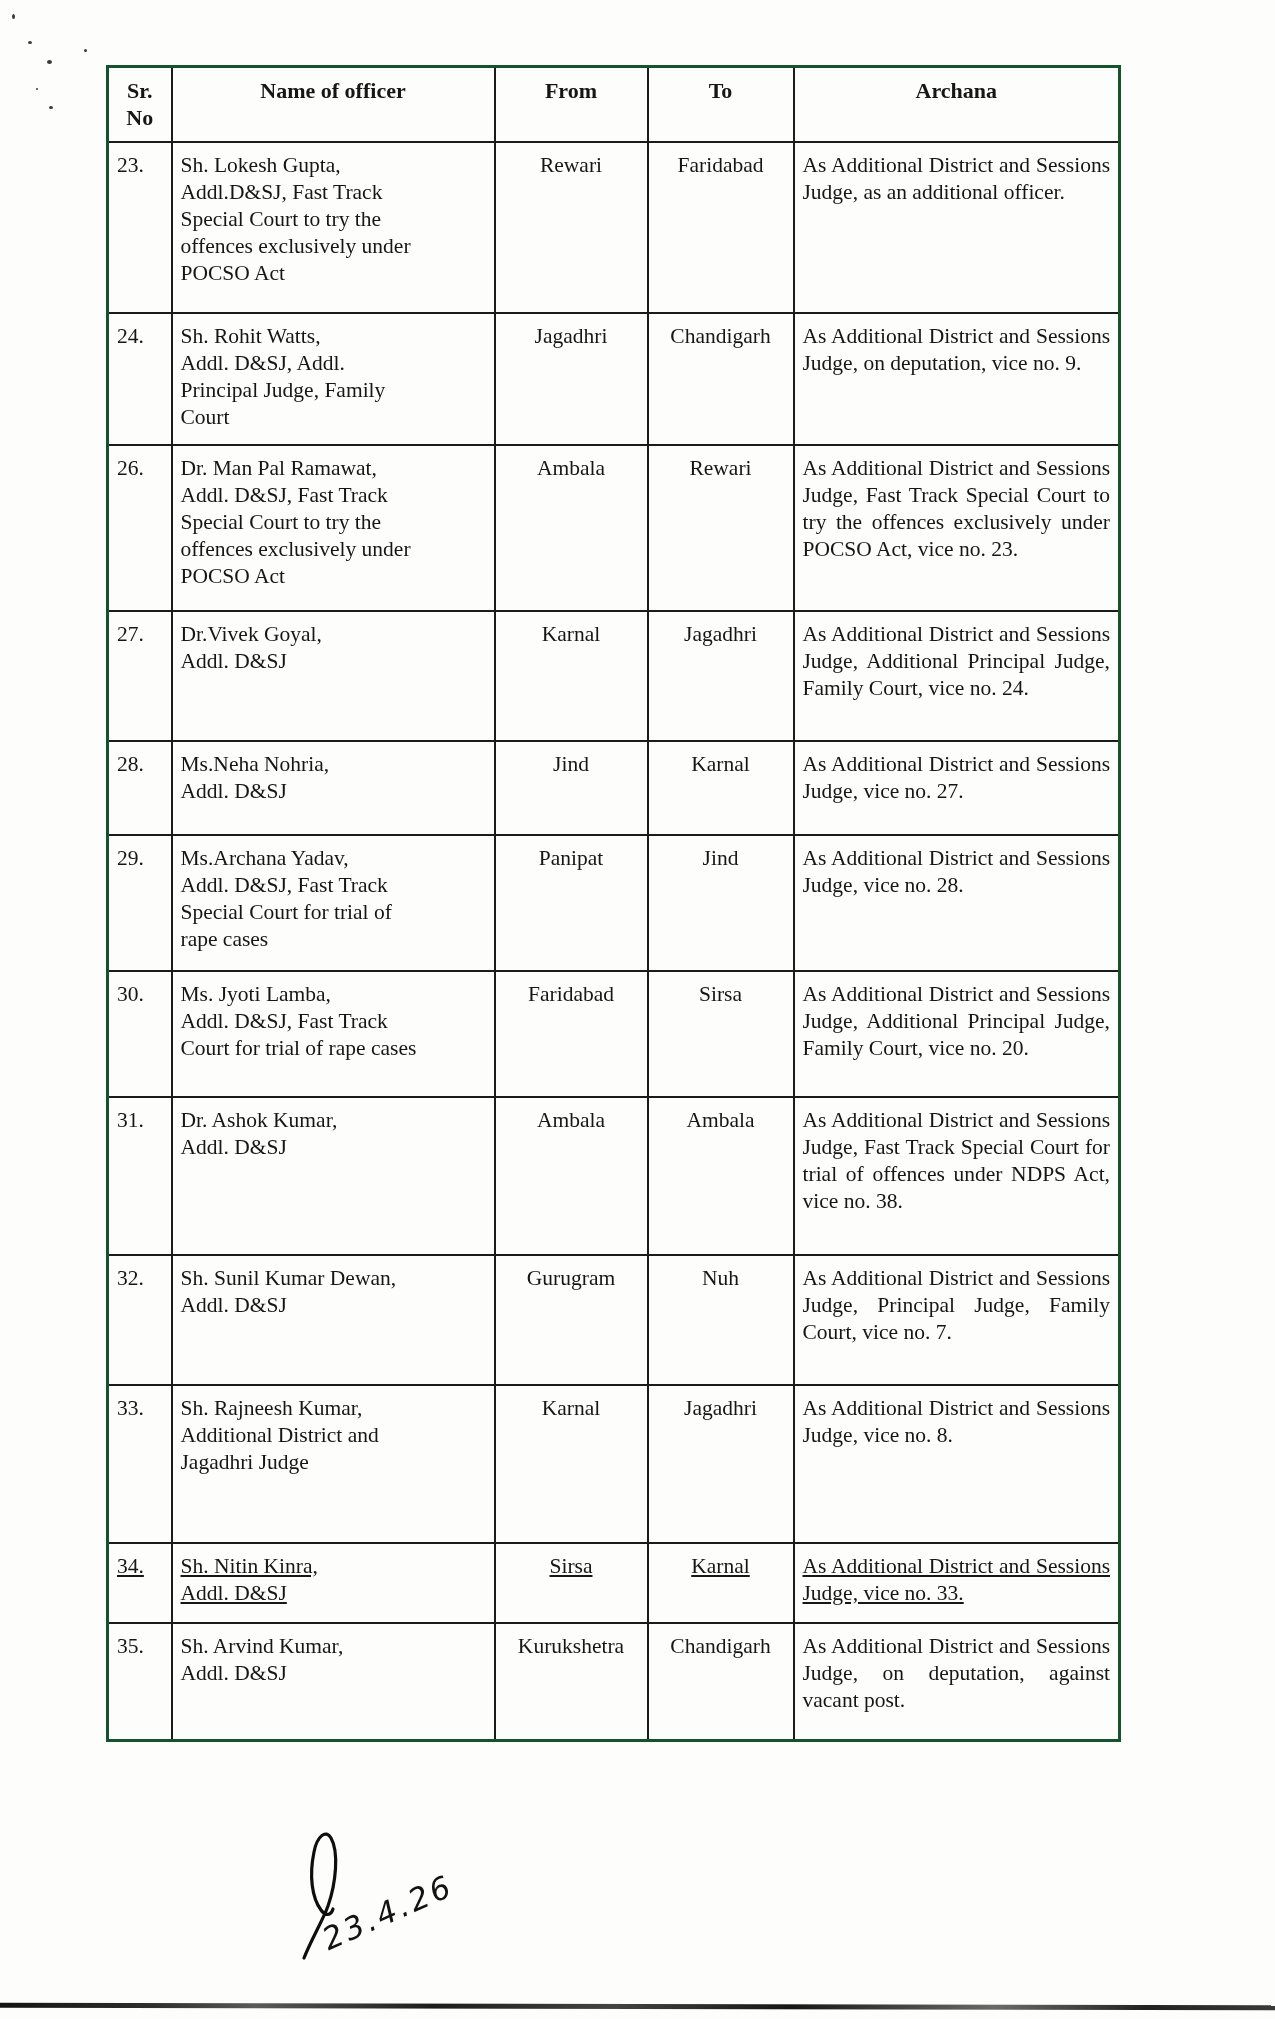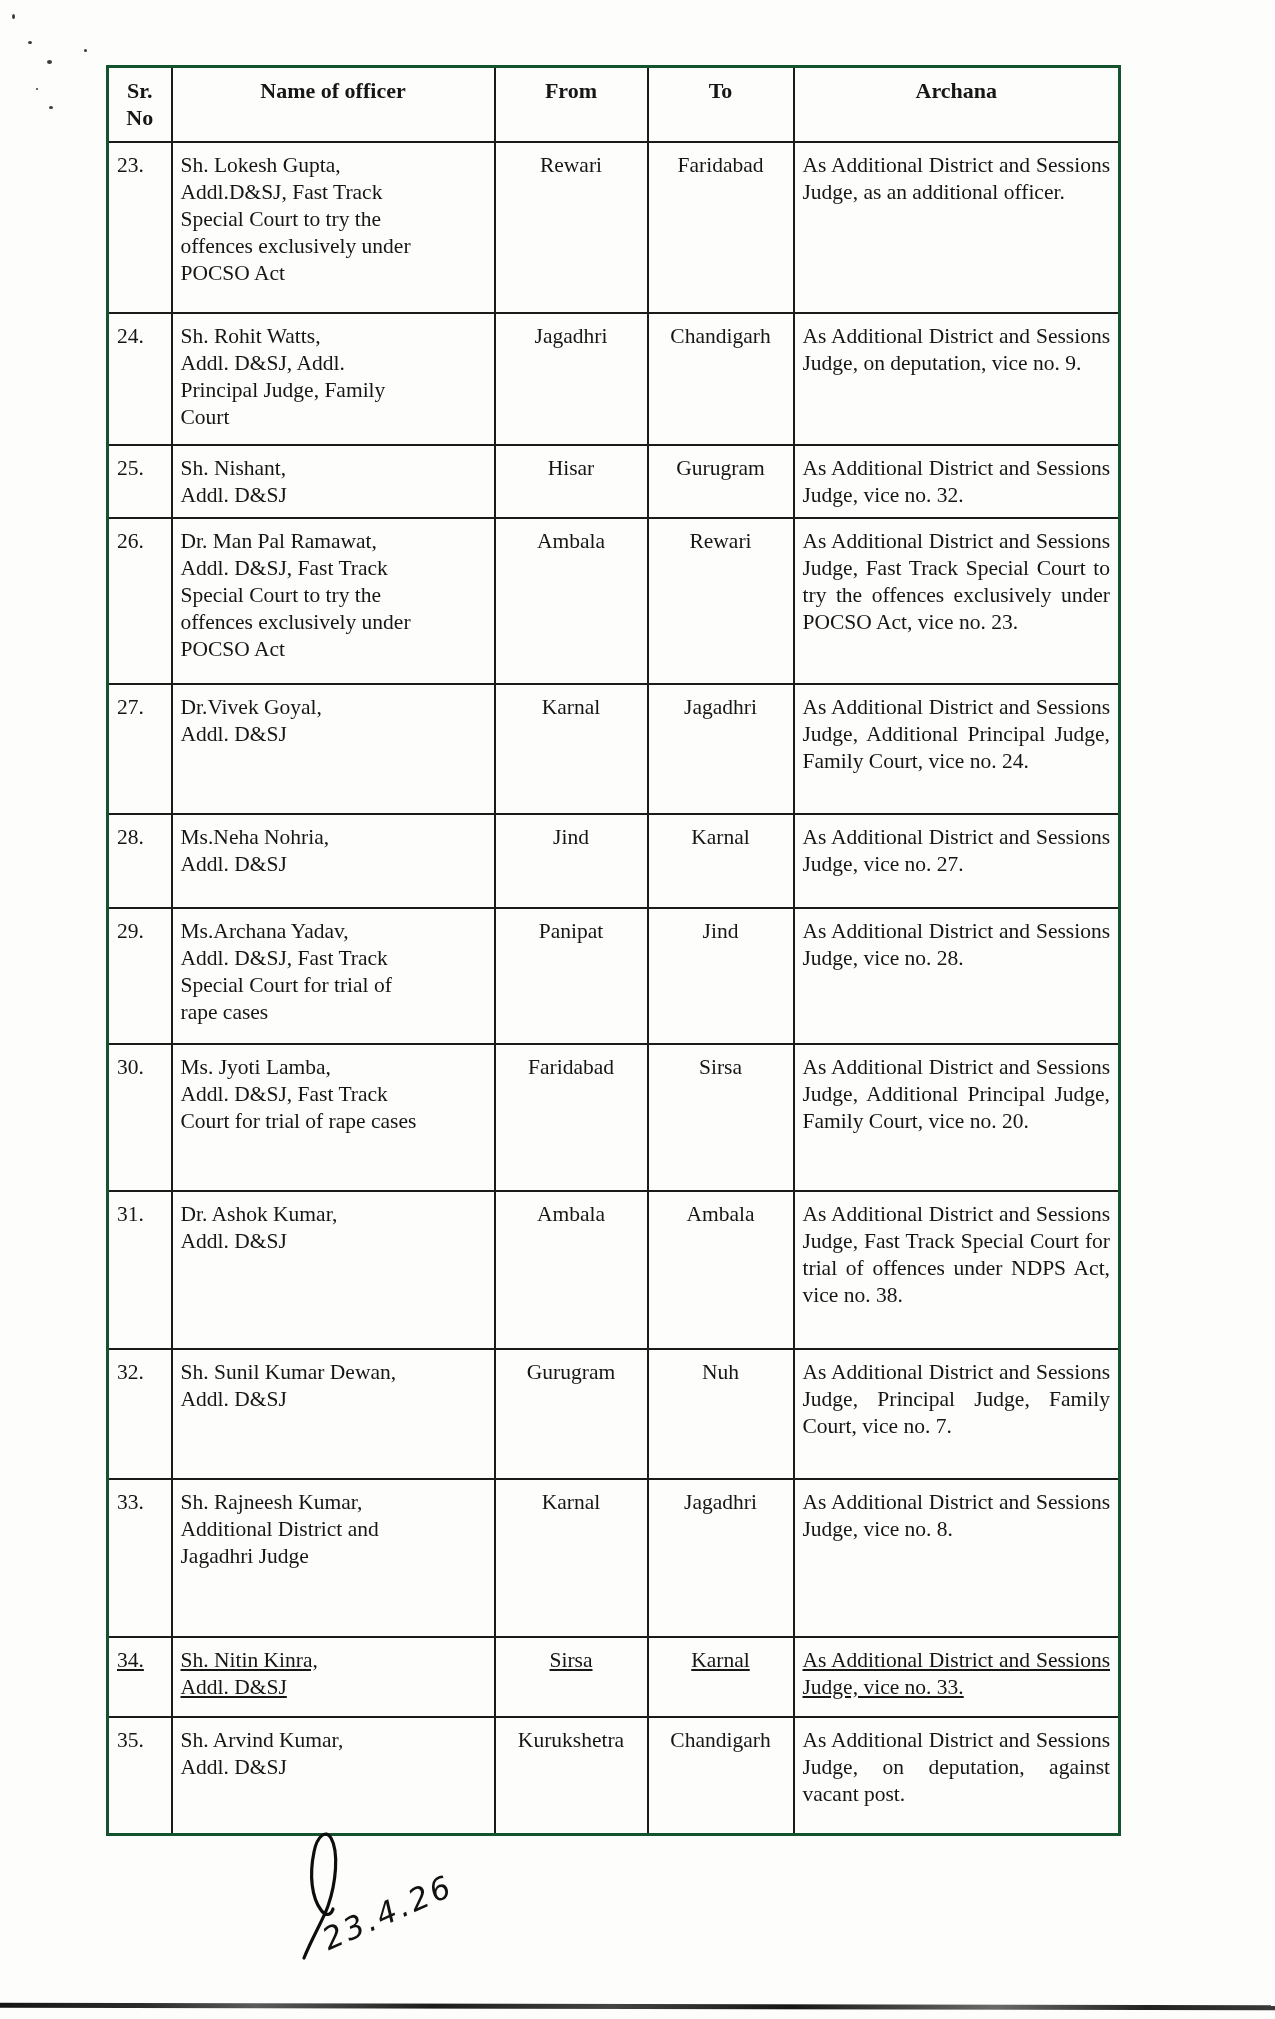--- a/index.html
+++ b/index.html
@@ -117,28 +117,20 @@
         <tr style="height: 132px;">
           <td class="sr">24.</td>
           <td class="name pre">Sh. Rohit Watts,
 Addl. D&amp;SJ, Addl.
 Principal Judge, Family
 Court</td>
           <td class="from">Jagadhri</td>
           <td class="to">Chandigarh</td>
           <td class="remark">As Additional District and Sessions Judge, on deputation, vice no. 9.</td>
         </tr>
-        <tr style="height: 73px;">
-          <td class="sr">25.</td>
-          <td class="name pre">Sh. Nishant,
-Addl. D&amp;SJ</td>
-          <td class="from">Hisar</td>
-          <td class="to">Gurugram</td>
-          <td class="remark">As Additional District and Sessions Judge, vice no. 32.</td>
-        </tr>
         <tr style="height: 166px;">
           <td class="sr">26.</td>
           <td class="name pre">Dr. Man Pal Ramawat,
 Addl. D&amp;SJ, Fast Track
 Special Court to try the
 offences exclusively under
 POCSO Act</td>
           <td class="from">Ambala</td>
           <td class="to">Rewari</td>
           <td class="remark">As Additional District and Sessions Judge, Fast Track Special Court to try the offences exclusively under POCSO Act, vice no. 23.</td>
@@ -162,21 +154,21 @@
         <tr style="height: 136px;">
           <td class="sr">29.</td>
           <td class="name pre">Ms.Archana Yadav,
 Addl. D&amp;SJ, Fast Track
 Special Court for trial of
 rape cases</td>
           <td class="from">Panipat</td>
           <td class="to">Jind</td>
           <td class="remark">As Additional District and Sessions Judge, vice no. 28.</td>
         </tr>
-        <tr style="height: 147px;">
+        <tr style="height: 126px;">
           <td class="sr">30.</td>
           <td class="name pre">Ms. Jyoti Lamba,
 Addl. D&amp;SJ, Fast Track
 Court for trial of rape cases</td>
           <td class="from">Faridabad</td>
           <td class="to">Sirsa</td>
           <td class="remark">As Additional District and Sessions Judge, Additional Principal Judge, Family Court, vice no. 20.</td>
         </tr>
         <tr style="height: 158px;">
           <td class="sr">31.</td>

